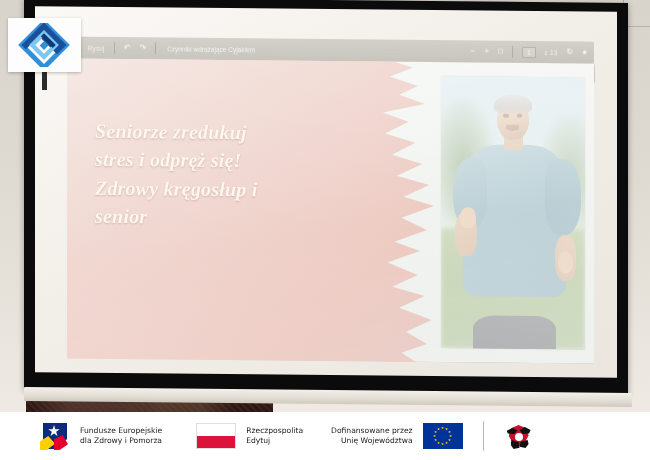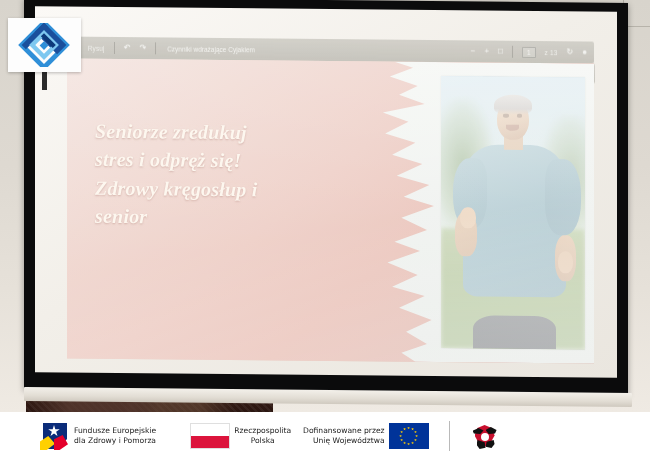--- a/index.html
+++ b/index.html
@@ -282,21 +282,21 @@
   .funding-bar {
     position: absolute;
     left: 0; top: 412px;
     width: 650px;
     height: 48px;
     background: #ffffff;
     display: flex;
     align-items: center;
     padding: 0 18px;
   }
-  .fb-block { display: flex; align-items: center; gap: 4px; }
+  .fb-block { display: flex; align-items: center; gap: 10px; }
 
   .fb-text {
     font-family: "DejaVu Sans", sans-serif;
     font-size: 7.6px;
     line-height: 1.36;
     color: #1b1b1b;
     white-space: nowrap;
   }
   .fb-text span { display: block; }
   .fb-text.right-al { text-align: right; }
@@ -511,32 +511,32 @@
         <div class="fe-yellow"></div>
         <div class="fe-red"></div>
         <div class="fe-star"></div>
       </div>
       <div class="fb-text">
         <span>Fundusze Europejskie</span>
         <span>dla Zdrowy i Pomorza</span>
       </div>
     </div>
 
-    <div class="fb-block" style="margin-left:34px;text-align:center;">
+    <div class="fb-block" style="margin-left:34px;">
       <div class="logo-pl">
         <div class="pl-w"></div>
         <div class="pl-r"></div>
       </div>
       <div class="fb-text">
         <span>Rzeczpospolita</span>
-        <span>Polska</span>
+        <span>Edytuj</span>
       </div>
     </div>
 
-    <div class="fb-block" style="margin-left:12px;">
+    <div class="fb-block" style="margin-left:28px;">
       <div class="fb-text right-al">
         <span>Dofinansowane przez</span>
         <span>Unię Województwa</span>
       </div>
       <div class="logo-eu" id="eu-flag">
           <div class="eu-star" style="left: 18.5px; top: 3.5px;"></div>
           <div class="eu-star" style="left: 22.5px; top: 4.5718px;"></div>
           <div class="eu-star" style="left: 25.4282px; top: 7.5px;"></div>
           <div class="eu-star" style="left: 26.5px; top: 11.5px;"></div>
           <div class="eu-star" style="left: 25.4282px; top: 15.5px;"></div>

